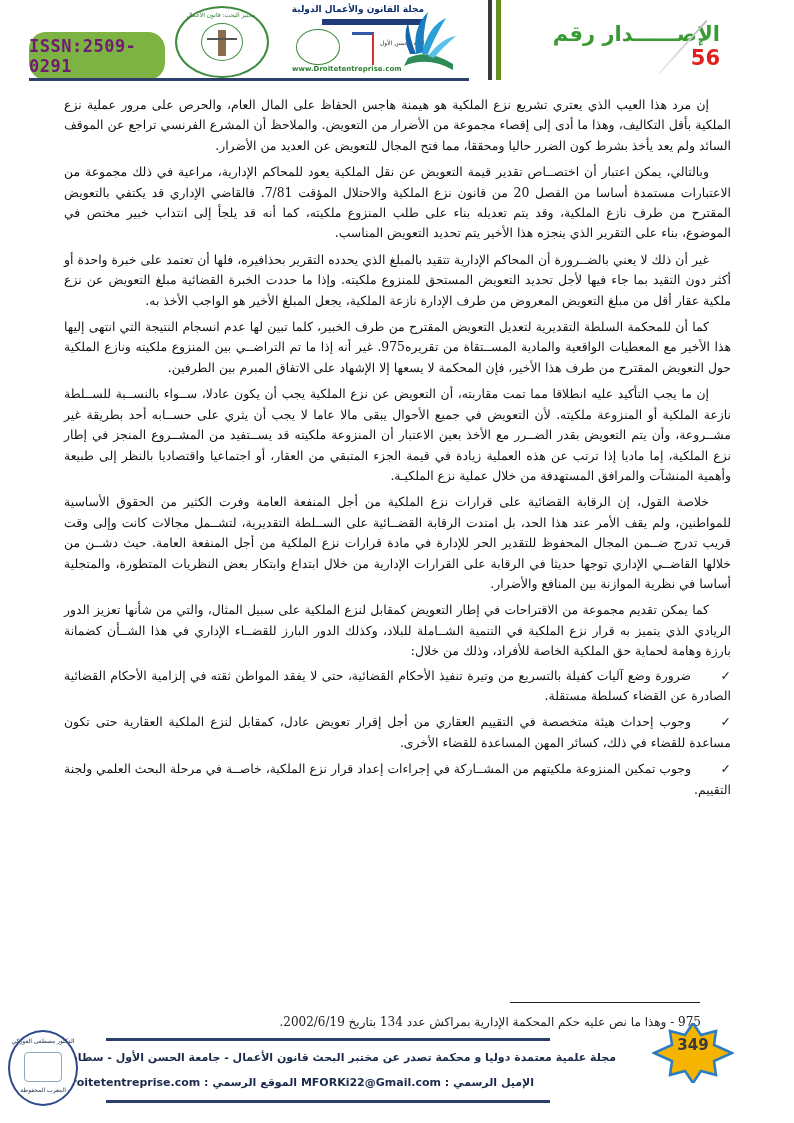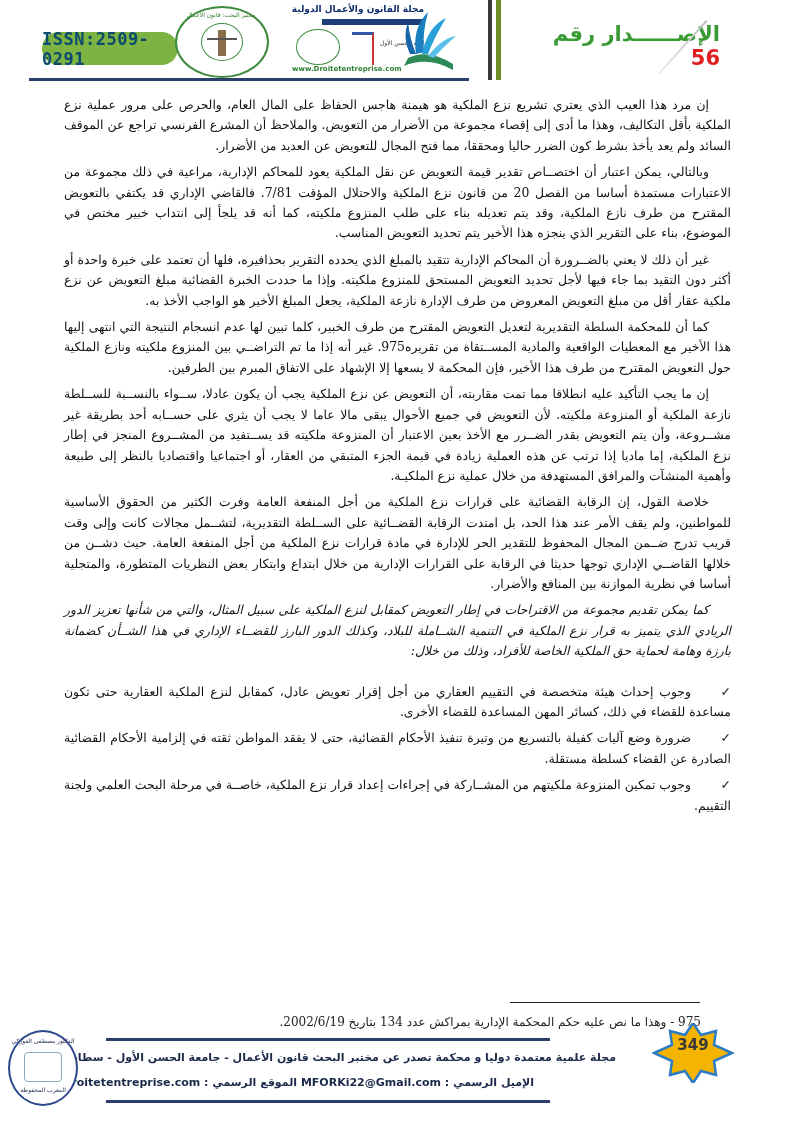--- a/index.html
+++ b/index.html
@@ -1,24 +1,24 @@
 <!DOCTYPE html>
 <html><head>
 <meta charset="utf-8">
 <style>
   html, body { margin: 0; padding: 0; background: #ffffff; }
   body { width: 794px; height: 1123px; position: relative; overflow: hidden;
          font-family: "DejaVu Serif", "Liberation Serif", serif; color: #111; }
 
   
   .header { position: absolute; left: 0; top: 0; width: 794px; height: 82px; }
-  .issn-pill { position: absolute; left: 29px; top: 32px; width: 136px; height: 33px;
-    background: #7cb342; border-radius: 17px; color: #0c4a6e; display: flex; align-items: center;
+  .issn-pill { position: absolute; left: 29px; top: 32px; width: 136px; height: 48px;
+    background: #7cb342; border-radius: 17px; color: #701a75; display: flex; align-items: center;
     justify-content: center; font-family: "DejaVu Sans Mono", "Liberation Mono", monospace;
-    font-weight: bold; font-size: 17px; letter-spacing: 0.5px; margin-left: 13px; }
+    font-weight: bold; font-size: 17px; letter-spacing: 0.5px; }
   .lab-seal { position: absolute; left: 175px; top: 6px; width: 90px; height: 68px;
     border: 2px solid #3d8b3d; border-radius: 50%; background: #fff; }
   .lab-seal .inner { position: absolute; left: 24px; top: 15px; width: 40px; height: 36px;
     border: 1.5px solid #3d8b3d; border-radius: 50%; }
   .lab-seal .pillar { position: absolute; left: 41px; top: 22px; width: 8px; height: 26px; background: #8a6d4a; }
   .lab-seal .beam { position: absolute; left: 30px; top: 30px; width: 30px; height: 2px; background: #555; }
   .lab-seal .txt { position: absolute; left: 8px; top: 3px; width: 72px; font-size: 6px;
     color: #2e7d32; text-align: center; font-family: "DejaVu Sans", sans-serif; }
 
   .journal-block { position: absolute; left: 282px; top: 4px; width: 176px; height: 70px; margin-left: 8px; }
@@ -47,21 +47,21 @@
     font-size: 22px; color: #1d5fa8; }
   .diag { position: absolute; left: 706px; top: 20px; width: 2px; height: 72px;
     background: linear-gradient(#bbb, #eee); transform: rotate(42deg); transform-origin: top left; }
 
   .header-rule { position: absolute; left: 29px; top: 78px; width: 440px; height: 3px; background: #2c3e6b; }
 
   
   .content { position: absolute; left: 64px; top: 95px; width: 667px; direction: rtl;
     text-align: justify; font-size: 12.4px; line-height: 20.4px; }
   .content p { margin: 0 0 6px 0; text-indent: 22px; }
-  .content p.tight { margin-bottom: 20px; font-style: italic; }
+  .content p.tight { margin-bottom: 4px; }
   .bullet { display: block; margin: 0 0 6px 0; padding-right: 0; text-indent: 0; position: relative; }
   .bullet .check { display: inline-block; width: 40px; color: #222; font-family: "DejaVu Sans", sans-serif; }
 
   
   .fn-rule { position: absolute; left: 510px; top: 1002px; width: 190px; height: 1px; background: #222; }
   .footnote { position: absolute; left: 380px; top: 1015px; width: 321px; direction: rtl; text-align: center;
     font-size: 12px; color: #222; white-space: nowrap; }
 
   
   .foot-rule1 { position: absolute; left: 106px; top: 1038px; width: 444px; height: 3px; background: #2c3e6b; }
@@ -125,24 +125,24 @@
 <div class="content">
   <p>إن مرد هذا العيب الذي يعتري تشريع نزع الملكية هو هيمنة هاجس الحفاظ على المال العام، والحرص على مرور عملية نزع الملكية بأقل التكاليف، وهذا ما أدى إلى إقصاء مجموعة من الأضرار من التعويض. والملاحظ أن المشرع الفرنسي تراجع عن الموقف السائد ولم يعد يأخذ بشرط كون الضرر حاليا ومحققا، مما فتح المجال للتعويض عن العديد من الأضرار.</p>
   <p>وبالتالي، يمكن اعتبار أن اختصــاص تقدير قيمة التعويض عن نقل الملكية يعود للمحاكم الإدارية، مراعية في ذلك مجموعة من الاعتبارات مستمدة أساسا من الفصل 20 من قانون نزع الملكية والاحتلال المؤقت 7/81. فالقاضي الإداري قد يكتفي بالتعويض المقترح من طرف نازع الملكية، وقد يتم تعديله بناء على طلب المنزوع ملكيته، كما أنه قد يلجأ إلى انتداب خبير مختص في الموضوع، بناء على التقرير الذي ينجزه هذا الأخير يتم تحديد التعويض المناسب.</p>
   <p>غير أن ذلك لا يعني بالضــرورة أن المحاكم الإدارية تتقيد بالمبلغ الذي يحدده التقرير بحذافيره، فلها أن تعتمد على خبرة واحدة أو أكثر دون التقيد بما جاء فيها لأجل تحديد التعويض المستحق للمنزوع ملكيته. وإذا ما حددت الخبرة القضائية مبلغ التعويض عن نزع ملكية عقار أقل من مبلغ التعويض المعروض من طرف الإدارة نازعة الملكية، يجعل المبلغ الأخير هو الواجب الأخذ به.</p>
   <p>كما أن للمحكمة السلطة التقديرية لتعديل التعويض المقترح من طرف الخبير، كلما تبين لها عدم انسجام النتيجة التي انتهى إليها هذا الأخير مع المعطيات الواقعية والمادية المســتقاة من تقريره975.  غير أنه إذا ما تم التراضــي بين المنزوع ملكيته ونازع الملكية حول التعويض المقترح من طرف هذا الأخير، فإن المحكمة لا يسعها إلا الإشهاد على الاتفاق المبرم بين الطرفين.</p>
   <p>إن ما يجب التأكيد عليه انطلاقا مما تمت مقاربته، أن التعويض عن نزع الملكية يجب أن يكون عادلا، ســواء بالنســبة للســلطة نازعة الملكية أو المنزوعة ملكيته. لأن التعويض في جميع الأحوال يبقى مالا عاما لا يجب أن يثري على حســابه أحد بطريقة غير مشــروعة، وأن يتم التعويض بقدر الضــرر مع الأخذ بعين الاعتبار أن المنزوعة ملكيته قد يســتفيد من المشــروع المنجز في إطار نزع الملكية، إما ماديا إذا ترتب عن هذه العملية زيادة في قيمة الجزء المتبقي من العقار، أو اجتماعيا واقتصاديا بالنظر إلى طبيعة وأهمية المنشآت والمرافق المستهدفة من خلال عملية نزع الملكيـة.</p>
   <p>خلاصة القول، إن الرقابة القضائية على قرارات نزع الملكية من أجل المنفعة العامة وفرت الكثير من الحقوق الأساسية للمواطنين، ولم يقف الأمر عند هذا الحد، بل امتدت الرقابة القضــائية على الســلطة التقديرية، لتشــمل مجالات كانت وإلى وقت قريب تدرج ضــمن المجال المحفوظ للتقدير الحر للإدارة في مادة قرارات نزع الملكية من أجل المنفعة العامة. حيث دشــن من خلالها القاضــي الإداري توجها حديثا في الرقابة على القرارات الإدارية من خلال ابتداع وابتكار بعض النظريات المتطورة، والمتجلية أساسا في نظرية الموازنة بين المنافع والأضرار.</p>
   <p class="tight">كما يمكن تقديم مجموعة من الاقتراحات في إطار التعويض كمقابل لنزع الملكية على سبيل المثال، والتي من شأنها تعزيز الدور الريادي الذي يتميز به قرار نزع الملكية في التنمية الشــاملة للبلاد، وكذلك الدور البارز للقضــاء الإداري في هذا الشــأن كضمانة بارزة وهامة لحماية حق الملكية الخاصة للأفراد، وذلك من خلال:</p>
 
   <div class="bullet">
-    <span class="check">✓</span><span>وجوب إحداث هيئة متخصصة في التقييم العقاري من أجل إقرار تعويض عادل، كمقابل لنزع الملكية العقارية حتى تكون مساعدة للقضاء في ذلك، كسائر المهن المساعدة للقضاء الأخرى.</span>
+    <span class="check">✓</span><span>ضرورة وضع آليات كفيلة بالتسريع من وتيرة تنفيذ الأحكام القضائية، حتى لا يفقد المواطن ثقته في إلزامية الأحكام القضائية الصادرة عن القضاء كسلطة مستقلة.</span>
   </div>
   <div class="bullet">
-    <span class="check">✓</span><span>ضرورة وضع آليات كفيلة بالتسريع من وتيرة تنفيذ الأحكام القضائية، حتى لا يفقد المواطن ثقته في إلزامية الأحكام القضائية الصادرة عن القضاء كسلطة مستقلة.</span>
+    <span class="check">✓</span><span>وجوب إحداث هيئة متخصصة في التقييم العقاري من أجل إقرار تعويض عادل، كمقابل لنزع الملكية العقارية حتى تكون مساعدة للقضاء في ذلك، كسائر المهن المساعدة للقضاء الأخرى.</span>
   </div>
   <div class="bullet">
     <span class="check">✓</span><span>وجوب تمكين المنزوعة ملكيتهم من المشــاركة في إجراءات إعداد قرار نزع الملكية، خاصــة في مرحلة البحث العلمي ولجنة التقييم.</span>
   </div>
 </div>
 
 <div class="fn-rule"></div>
 <div class="footnote">975 - وهذا ما نص عليه حكم المحكمة الإدارية بمراكش عدد 134 بتاريخ 2002/6/19.</div>
 
 <div class="foot-rule1"></div>

